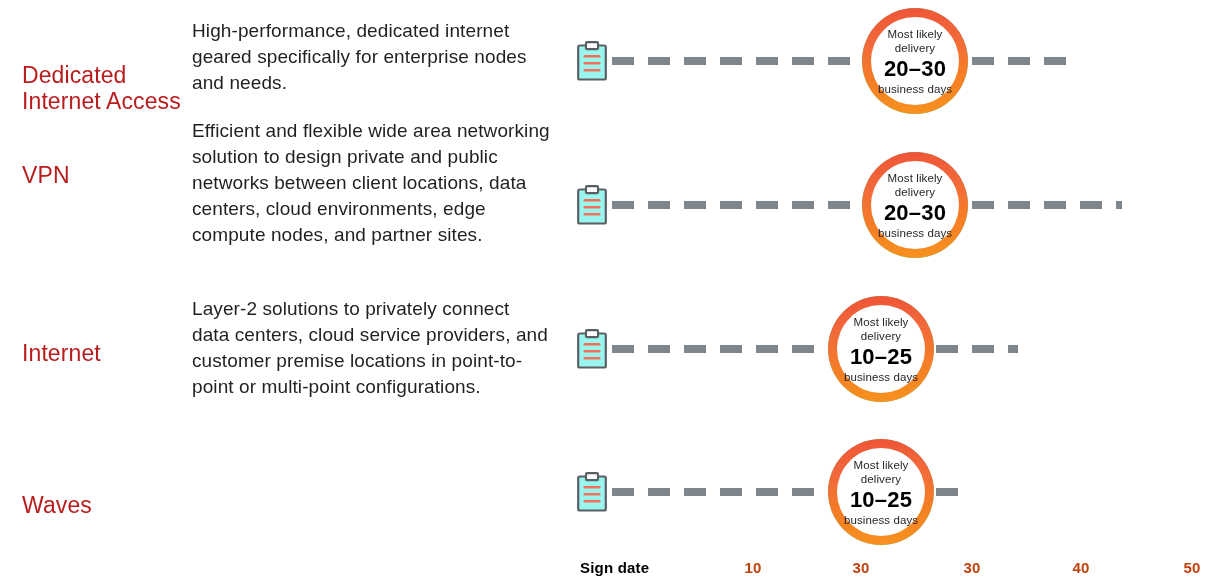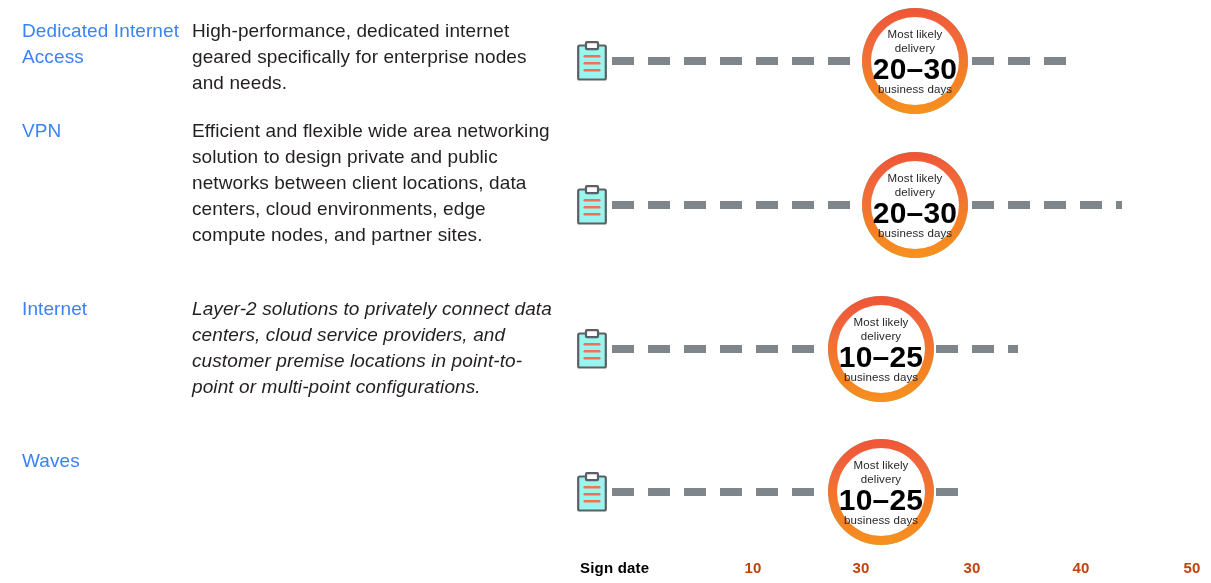--- a/index.html
+++ b/index.html
@@ -11,25 +11,26 @@
     overflow:hidden;
     position:relative;
   }
   .canvas{position:relative;width:1211px;height:583px;}
 
   
   .row-label{
     position:absolute;
     left:22px;
     width:160px;
-    font-size:19px;
+    font-size:23px;
     line-height:26px;
     font-weight:400;
-    color:#3b82f6;
-    letter-spacing:.1px;
+    color:#b91c1c;
+    letter-spacing:.1px;
+    margin-top:44px;
   }
   .row-desc{
     position:absolute;
     left:192px;
     width:360px;
     font-size:19px;
     line-height:26px;
     font-weight:400;
     color:#231f20;
     letter-spacing:.1px;
@@ -80,21 +81,21 @@
   }
   .b-top{
     font-size:11.5px;
     line-height:14px;
     color:#231f20;
     font-weight:400;
     letter-spacing:.1px;
     display:block;
   }
   .b-val{
-    font-size:30px;
+    font-size:22px;
     line-height:26px;
     font-weight:700;
     color:#000000;
     letter-spacing:.2px;
     display:block;
     margin:1px 0 0;
   }
   .b-unit{
     font-size:11.5px;
     line-height:14px;
@@ -173,21 +174,21 @@
     <div class="badge-hole" style="left:9px;top:9px;right:9px;bottom:9px;"></div>
     <div class="badge-inner">
       <span class="b-top">Most likely</span>
       <span class="b-top">delivery</span>
       <span class="b-val">20–30</span>
       <span class="b-unit">business days</span>
     </div>
   </div>
 
   <div class="row-label" style="top:296px;">Internet</div>
-  <div class="row-desc" style="top:296px;font-style:italic;">Layer-2 solutions to privately connect data centers, cloud service providers, and customer premise locations in point-to-point or multi-point configurations.</div>
+  <div class="row-desc" style="top:296px;">Layer-2 solutions to privately connect data centers, cloud service providers, and customer premise locations in point-to-point or multi-point configurations.</div>
 
   <div class="clipboard" style="top:329px;">
     <svg width="30" height="40" viewBox="0 0 30 40" xmlns="http://www.w3.org/2000/svg">
       <rect x="1.2" y="4.5" width="27.6" height="34" rx="1.5" fill="#9af5ee" stroke="#5a5f66" stroke-width="2.2"></rect>
       <rect x="9" y="1.2" width="12" height="7" rx="1" fill="#ffffff" stroke="#5a5f66" stroke-width="2.2"></rect>
       <rect x="6.5" y="14" width="17" height="2.4" rx="1.2" fill="#f0705a"></rect>
       <rect x="6.5" y="21" width="17" height="2.4" rx="1.2" fill="#f0705a"></rect>
       <rect x="6.5" y="28" width="17" height="2.4" rx="1.2" fill="#f0705a"></rect>
     </svg>
   </div>

